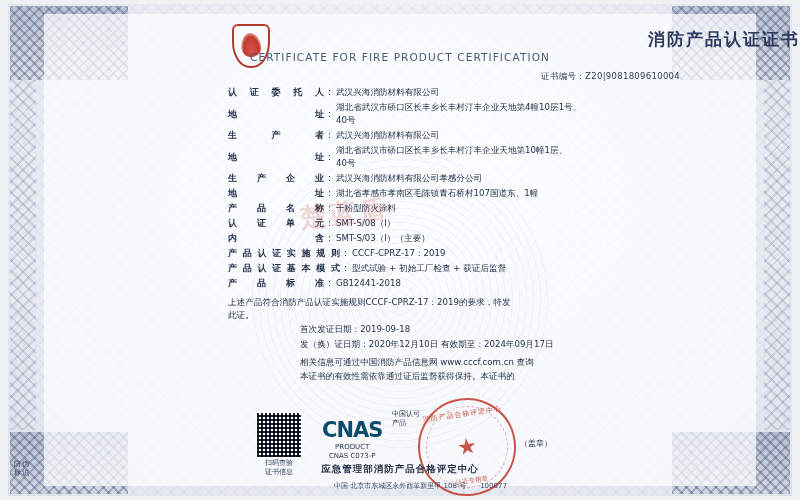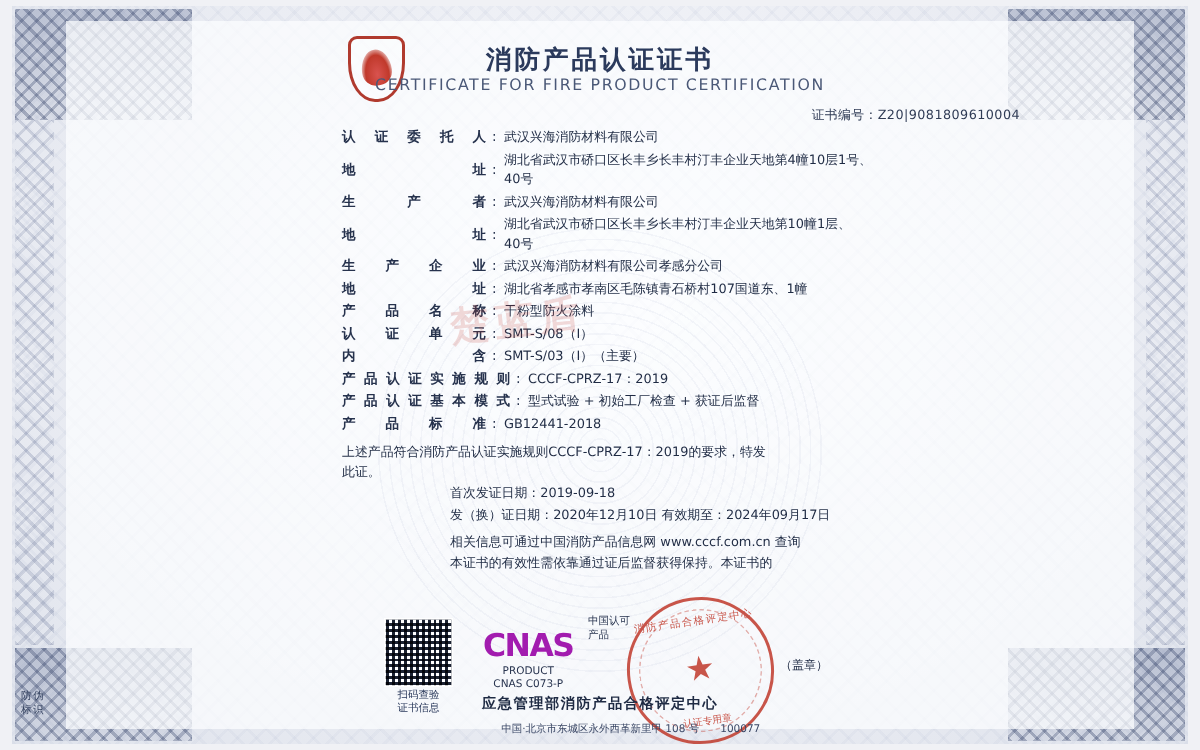--- a/index.html
+++ b/index.html
@@ -107,21 +107,21 @@
     width: 20px; height: 24px;
     background: radial-gradient(ellipse at 50% 70%, #d9534f 0%, #c0392b 55%, rgba(192,57,43,0.15) 80%);
     border-radius: 50% 50% 45% 45% / 60% 60% 40% 40%;
     transform: rotate(-8deg);
   }
 
   .title-cn {
     position: absolute;
     left: 0; right: 0;
     top: 28px;
-    text-align: center;
+    text-align: right;
     font-family: "DejaVu Sans", "Liberation Sans", sans-serif;
     font-size: 17px;
     letter-spacing: 2px;
     color: #2b3a5c;
     font-weight: bold;
   }
   .title-en {
     position: absolute;
     left: 0; right: 0;
     top: 51px;
@@ -249,21 +249,21 @@
   .cnas {
     position: absolute;
     left: 322px;
     top: 418px;
     text-align: center;
   }
   .cnas .mark {
     font-family: "DejaVu Sans", "Liberation Sans", sans-serif;
     font-size: 21px;
     font-weight: bold;
-    color: #a21caf;
+    color: #0c4a6e;
     letter-spacing: -1px;
   }
   .cnas .sub {
     font-size: 7px;
     color: #28344f;
     line-height: 8px;
     margin-top: 1px;
   }
   .cn-accred {
     position: absolute;

